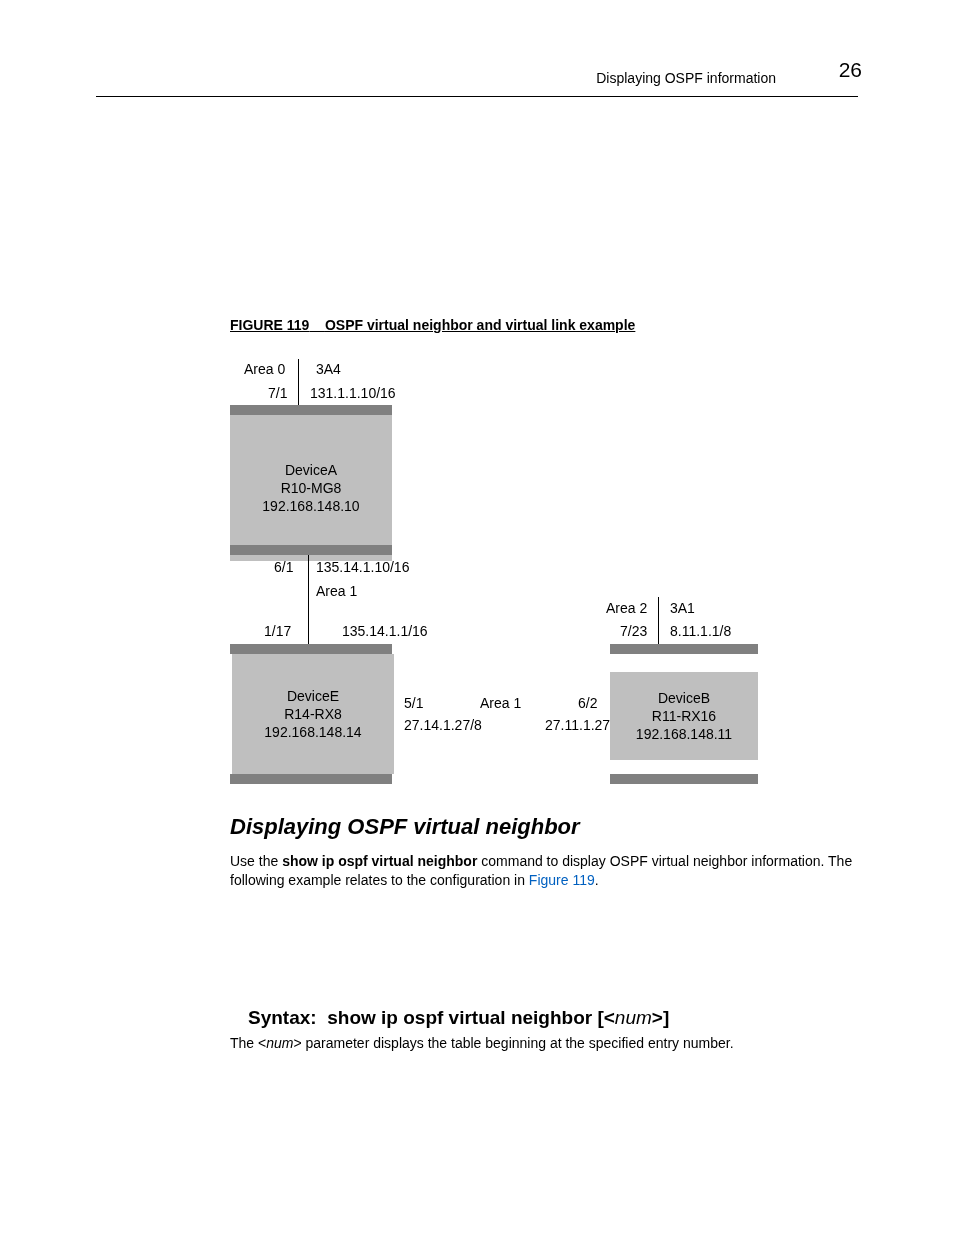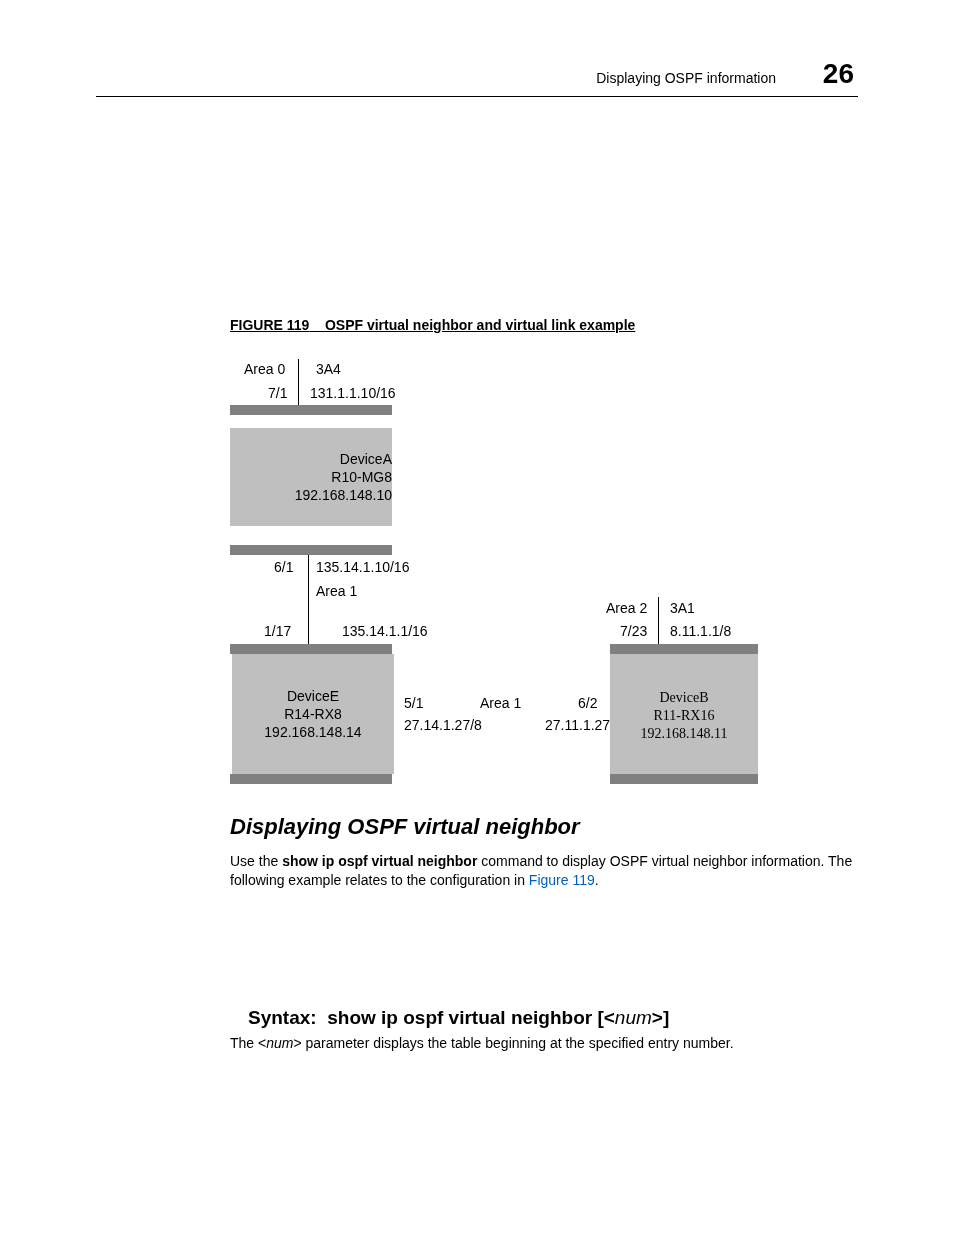--- a/index.html
+++ b/index.html
@@ -24,24 +24,24 @@
     height: 36px;
   }
   .header-title {
     position: absolute;
     right: 178px;
     top: 8px;
     font-size: 14px;
   }
   .header-num {
     position: absolute;
-    right: 100px;
+    right: 92px;
     top: -4px;
-    font-size: 28px;
-    font-weight: bold;
+    font-size: 21px;
+    font-weight: normal;
     font-family: "Arial", sans-serif;
   }
   .header-rule {
     position: absolute;
     top: 96px;
     left: 96px;
     right: 96px;
     border-top: 1px solid #000;
   }
 
@@ -79,31 +79,31 @@
     position: absolute;
     background: #808080;
   }
   .vline {
     position: absolute;
     width: 1px;
     background: #000;
   }
 
   
-  .devA { left: 0; top: 73px; width: 162px; height: 98px; align-items: flex-end; }
+  .devA { left: 0; top: 60px; width: 162px; height: 146px; }
   .barA-top { left: 0; top: 50px; width: 162px; height: 10px; }
   .barA-bot { left: 0; top: 190px; width: 162px; height: 10px; }
 
   
   .devE { left: 2px; top: 299px; width: 162px; height: 120px; }
   .barE-top { left: 0; top: 289px; width: 162px; height: 10px; }
   .barE-bot { left: 0; top: 419px; width: 162px; height: 10px; }
 
   
-  .devB { left: 380px; top: 299px; width: 148px; height: 124px; font-family: Liberation Serif, serif; }
+  .devB { left: 380px; top: 317px; width: 148px; height: 88px; }
   .barB-top { left: 380px; top: 289px; width: 148px; height: 10px; }
   .barB-bot { left: 380px; top: 419px; width: 148px; height: 10px; }
 
   
   .vsepA-top { left: 68px; top: 4px; height: 46px; }
   .vsepE-top { left: 78px; top: 200px; height: 89px; }
   .vsepB-top { left: 428px; top: 242px; height: 47px; }
 
   
   .section-h {

